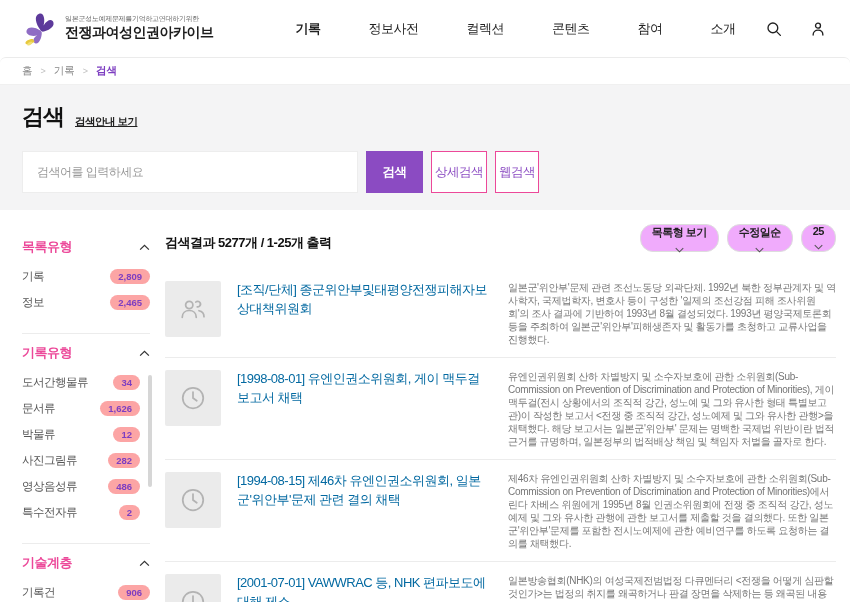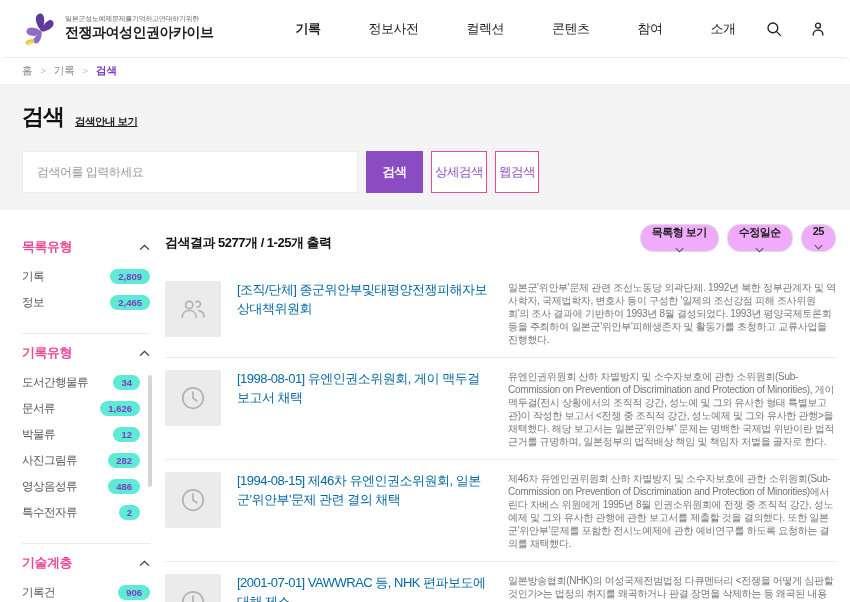--- a/index.html
+++ b/index.html
@@ -44,21 +44,21 @@
   
   .sidebar { width:128px; flex-shrink:0; margin-right:15px; margin-top:6px; }
   .side-section { padding:10px 0 12px; border-bottom:1px solid #ececec; }
   .side-section.last { border-bottom:none; }
   .side-header { display:flex; justify-content:space-between; align-items:center; cursor:pointer;
     font-size:13px; font-weight:bold; color:#ec4899; letter-spacing:-0.5px; margin-bottom:13px; }
   .side-list { position:relative; }
   .side-list.scrollable { padding-right:10px; }
   .side-item { display:flex; justify-content:space-between; align-items:center; cursor:pointer;
     font-size:11.5px; color:#555; letter-spacing:-0.5px; margin:11px 0; }
-  .badge { background:#5eead4; color:#7d3ec1; font-size:9.5px; font-weight:bold;
+  .badge { background:#fca5a5; color:#7d3ec1; font-size:9.5px; font-weight:bold;
     padding:2px 8px; border-radius:9px; letter-spacing:0; }
   .scrollbar { position:absolute; right:-2px; top:0; width:4px; height:112px; background:#d6d6d6; border-radius:2px; }
 
   
   .results { flex:1; min-width:0; }
   .results-toolbar { display:flex; align-items:flex-end; margin:2px 0 17px; }
   .summary { font-size:13px; font-weight:bold; color:#111; letter-spacing:-0.5px; }
   .selects { margin-left:auto; display:flex; gap:8px; }
   .select-btn { height:28px; border:1px solid #ddd; background:#f0abfc; border-radius:13px; cursor:pointer;
     font-size:11px; font-weight:bold; color:#222; display:flex; align-items:center; gap:7px; padding:0 11px;

